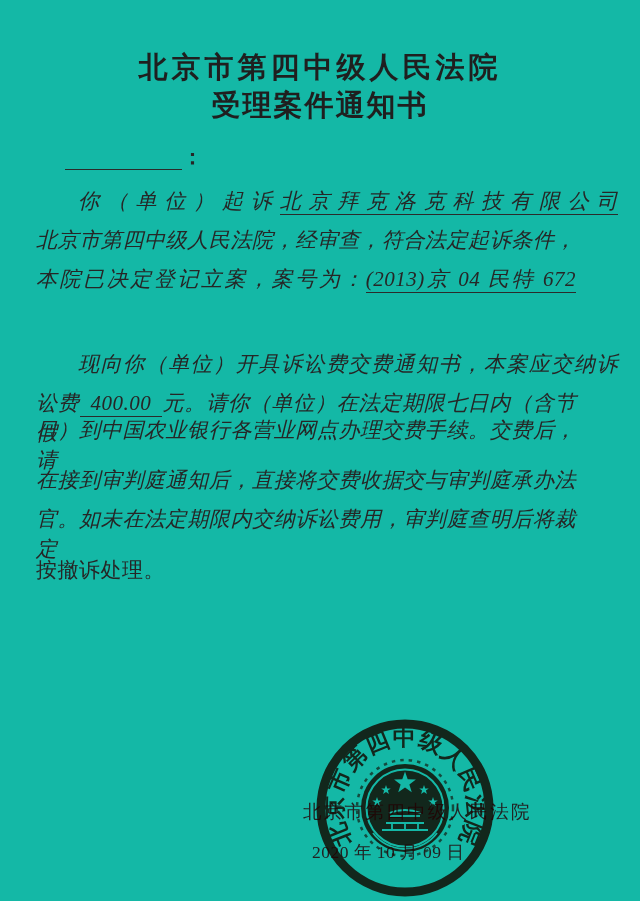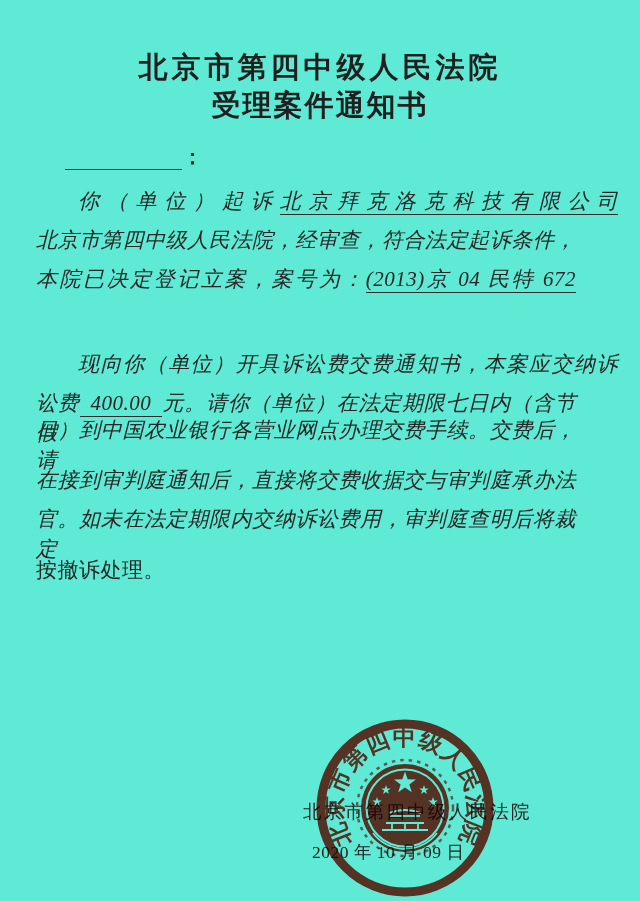--- a/index.html
+++ b/index.html
@@ -9,21 +9,21 @@
   }
   html,body{margin:0;padding:0;}
   body{
     font-family:"Liberation Serif","DejaVu Serif",serif;
     background:#e9e8e6;
   }
   .page{
     position:relative;
     width:640px;height:901px;
     margin:0 auto;
-    background:#5eead4;
+    background:#14b8a6;
     overflow:hidden;
     color:var(--ink);
   }
   .title{
     position:absolute;left:0;width:640px;
     text-align:center;
     font-size:29px;font-weight:600;
     letter-spacing:4px;
     color:#1f1f1f;
     white-space:nowrap;

